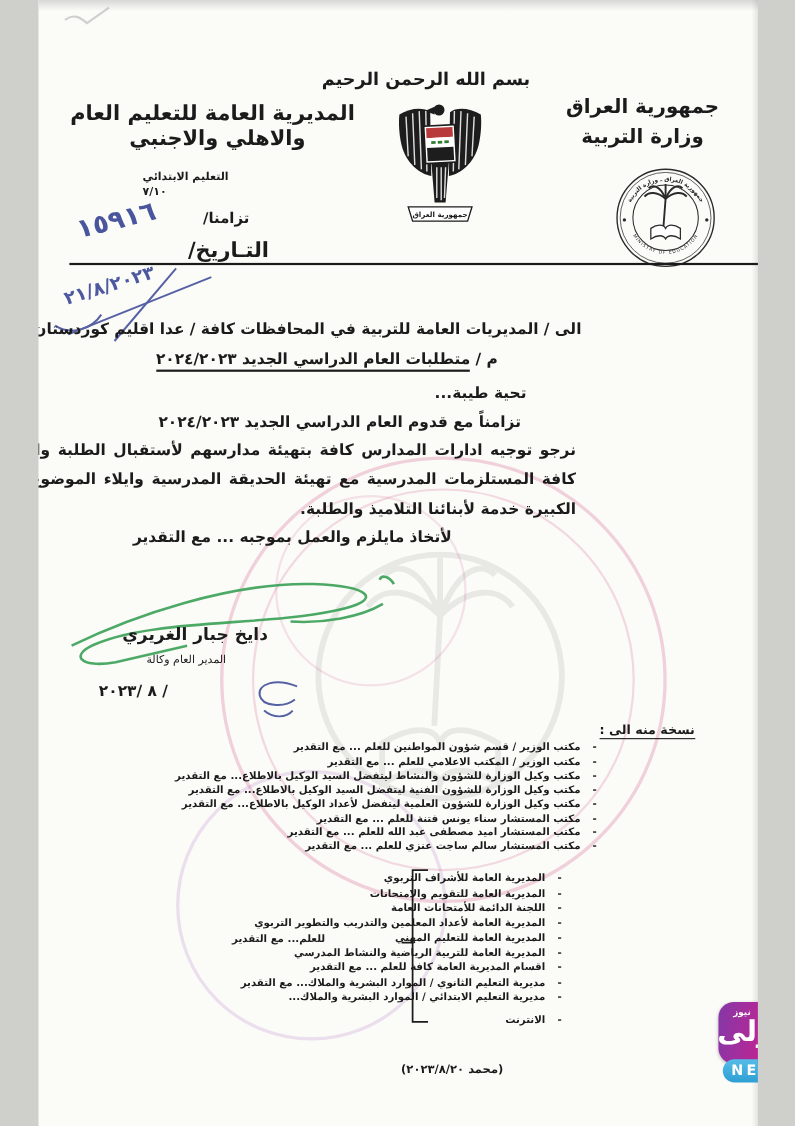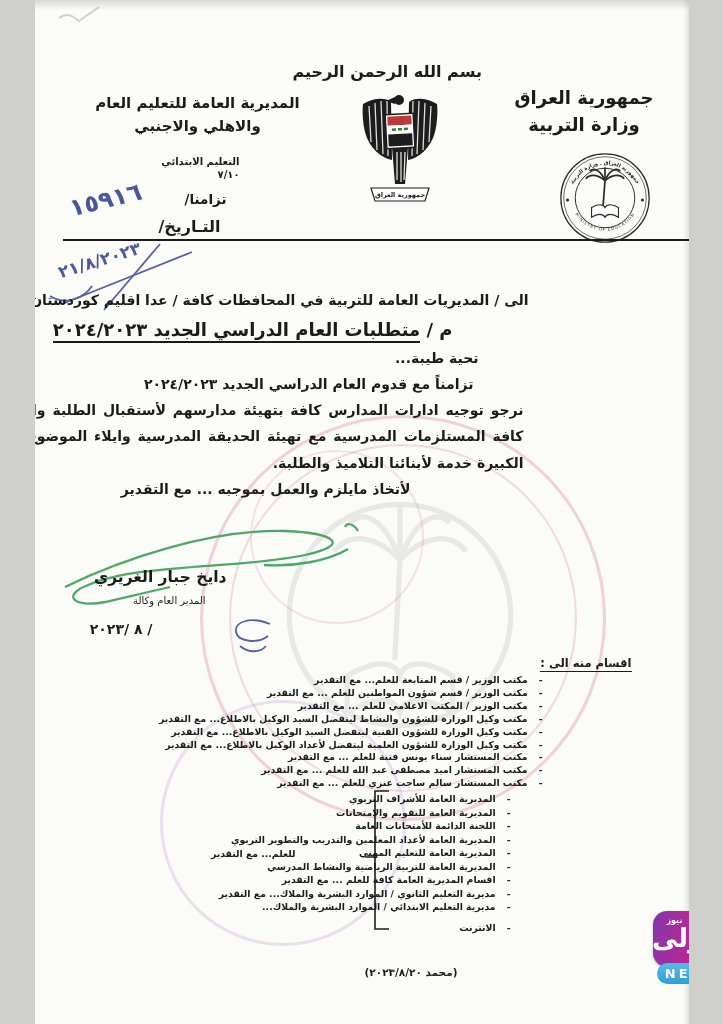--- a/index.html
+++ b/index.html
@@ -9,43 +9,43 @@
     color:#1b1b1b;margin:0 auto;
   }
   .abs{position:absolute;white-space:nowrap;}
   .top-shade{position:absolute;top:0;left:0;width:100%;height:10px;
     background:linear-gradient(180deg,rgba(90,90,90,.22),rgba(0,0,0,0));}
   .right-shade{position:absolute;top:0;right:0;width:6px;height:100%;
     background:linear-gradient(270deg,rgba(120,120,120,.18),rgba(0,0,0,0));}
 
   .bismillah{top:62px;left:258px;font-size:16px;font-weight:bold;}
   .hdr-right{top:84px;right:35px;text-align:center;font-weight:bold;font-size:18px;line-height:27px;}
-  .hdr-left{top:92px;left:38px;width:250px;text-align:center;font-weight:bold;font-size:15px;line-height:23px;white-space:nowrap;}
-  .dept{top:155px;left:95px;width:110px;text-align:right;font-weight:bold;font-size:10px;line-height:13px;}
+  .hdr-left{top:92px;left:38px;width:250px;text-align:center;font-weight:bold;font-size:19px;line-height:23px;white-space:nowrap;}
+  .dept{top:155px;left:95px;width:110px;text-align:left;font-weight:bold;font-size:10px;line-height:13px;}
   .num-label{top:191px;right:462px;font-size:13.5px;font-weight:bold;}
-  .date-label{top:217px;right:468px;font-size:16px;font-weight:bold;}
+  .date-label{top:217px;right:444px;font-size:19px;font-weight:bold;}
   .hrule{top:239px;left:28px;width:664px;height:2px;background:#1a1a1a;position:absolute;}
 
   .hw-number{top:186px;left:34px;font-size:24px;font-weight:bold;color:#3a4796;
     transform:rotate(-14deg);letter-spacing:5px;opacity:.92;}
   .hw-date{top:250px;left:22px;font-size:17px;font-weight:bold;color:#3a4796;
     transform:rotate(-17deg);letter-spacing:2px;opacity:.9;}
 
   .to-line{top:292px;right:160px;font-size:14px;font-weight:bold;}
-  .subject{top:319px;right:236px;font-size:18px;font-weight:bold;}
+  .subject{top:319px;right:236px;font-size:14px;font-weight:bold;}
   .subject .u{border-bottom:2px solid #1b1b1b;padding-bottom:1px;}
   .greeting{top:350px;right:210px;font-size:14px;font-weight:bold;}
   .body-line{font-size:14px;font-weight:bold;}
   .b0{top:376px;right:215px;}
   .b1{top:402px;right:165px;word-spacing:2px;}
   .b2{top:428px;right:165px;word-spacing:2px;}
   .b3{top:455px;right:165px;}
   .closing{top:481px;right:278px;font-size:14px;font-weight:bold;}
 
-  .sig-name{top:568px;right:462px;font-size:15.5px;font-weight:bold;}
+  .sig-name{top:568px;right:445px;font-size:15.5px;font-weight:bold;}
   .sig-title{top:595px;right:483px;font-size:10px;font-weight:normal;}
   .sig-date{top:621px;right:536px;font-size:14px;font-weight:bold;}
 
   .cc-head{top:656px;right:57px;font-size:11.5px;font-weight:bold;
     border-bottom:1.6px solid #1b1b1b;padding-bottom:1px;}
   .cc-group{position:absolute;font-size:9.3px;font-weight:bold;}
   .cc-g1{top:674px;right:146px;line-height:12.9px;}
   .cc-g2{top:792px;right:178px;line-height:13.5px;}
   .cc-row{white-space:nowrap;}
   .cc-dash{display:inline-block;margin-left:11px;}
@@ -204,24 +204,23 @@
   <div class="abs sig-name">دايخ جبار الغريري</div>
   <div class="abs sig-title">المدير العام وكالة</div>
   <div class="abs sig-date">/ ٨ /٢٠٢٣</div>
   <svg class="abs" style="top:612px;left:185px;" width="60" height="45">
     <g stroke="#3a4796" stroke-width="1.8" fill="none" opacity=".85">
       <path d="M50 12 C30 4 14 10 16 20 C18 30 38 32 48 24"></path>
       <path d="M20 34 C28 41 40 41 46 34"></path>
     </g>
   </svg>
 
-  <div class="abs cc-head">اقسام منه الى :</div>
+  <div class="abs cc-head">نسخة منه الى :</div>
 
   <div class="cc-group cc-g1">
-    <div class="cc-row"><span class="cc-dash">-</span><span>مكتب الوزير / قسم المتابعة للعلم... مع التقدير</span></div>
     <div class="cc-row"><span class="cc-dash">-</span><span>مكتب الوزير / قسم شؤون المواطنين للعلم ... مع التقدير</span></div>
     <div class="cc-row"><span class="cc-dash">-</span><span>مكتب الوزير / المكتب الاعلامي للعلم ... مع التقدير</span></div>
     <div class="cc-row"><span class="cc-dash">-</span><span>مكتب وكيل الوزارة للشؤون والنشاط ليتفضل السيد الوكيل بالاطلاع... مع التقدير</span></div>
     <div class="cc-row"><span class="cc-dash">-</span><span>مكتب وكيل الوزارة للشؤون الفنية ليتفضل السيد الوكيل بالاطلاع... مع التقدير</span></div>
     <div class="cc-row"><span class="cc-dash">-</span><span>مكتب وكيل الوزارة للشؤون العلمية ليتفضل لأعداد الوكيل بالاطلاع... مع التقدير</span></div>
     <div class="cc-row"><span class="cc-dash">-</span><span>مكتب المستشار سناء يونس فتنة للعلم ... مع التقدير</span></div>
     <div class="cc-row"><span class="cc-dash">-</span><span>مكتب المستشار اميد مصطفى عبد الله للعلم ... مع التقدير</span></div>
     <div class="cc-row"><span class="cc-dash">-</span><span>مكتب المستشار سالم ساجت عنزي للعلم ... مع التقدير</span></div>
   </div>
 

